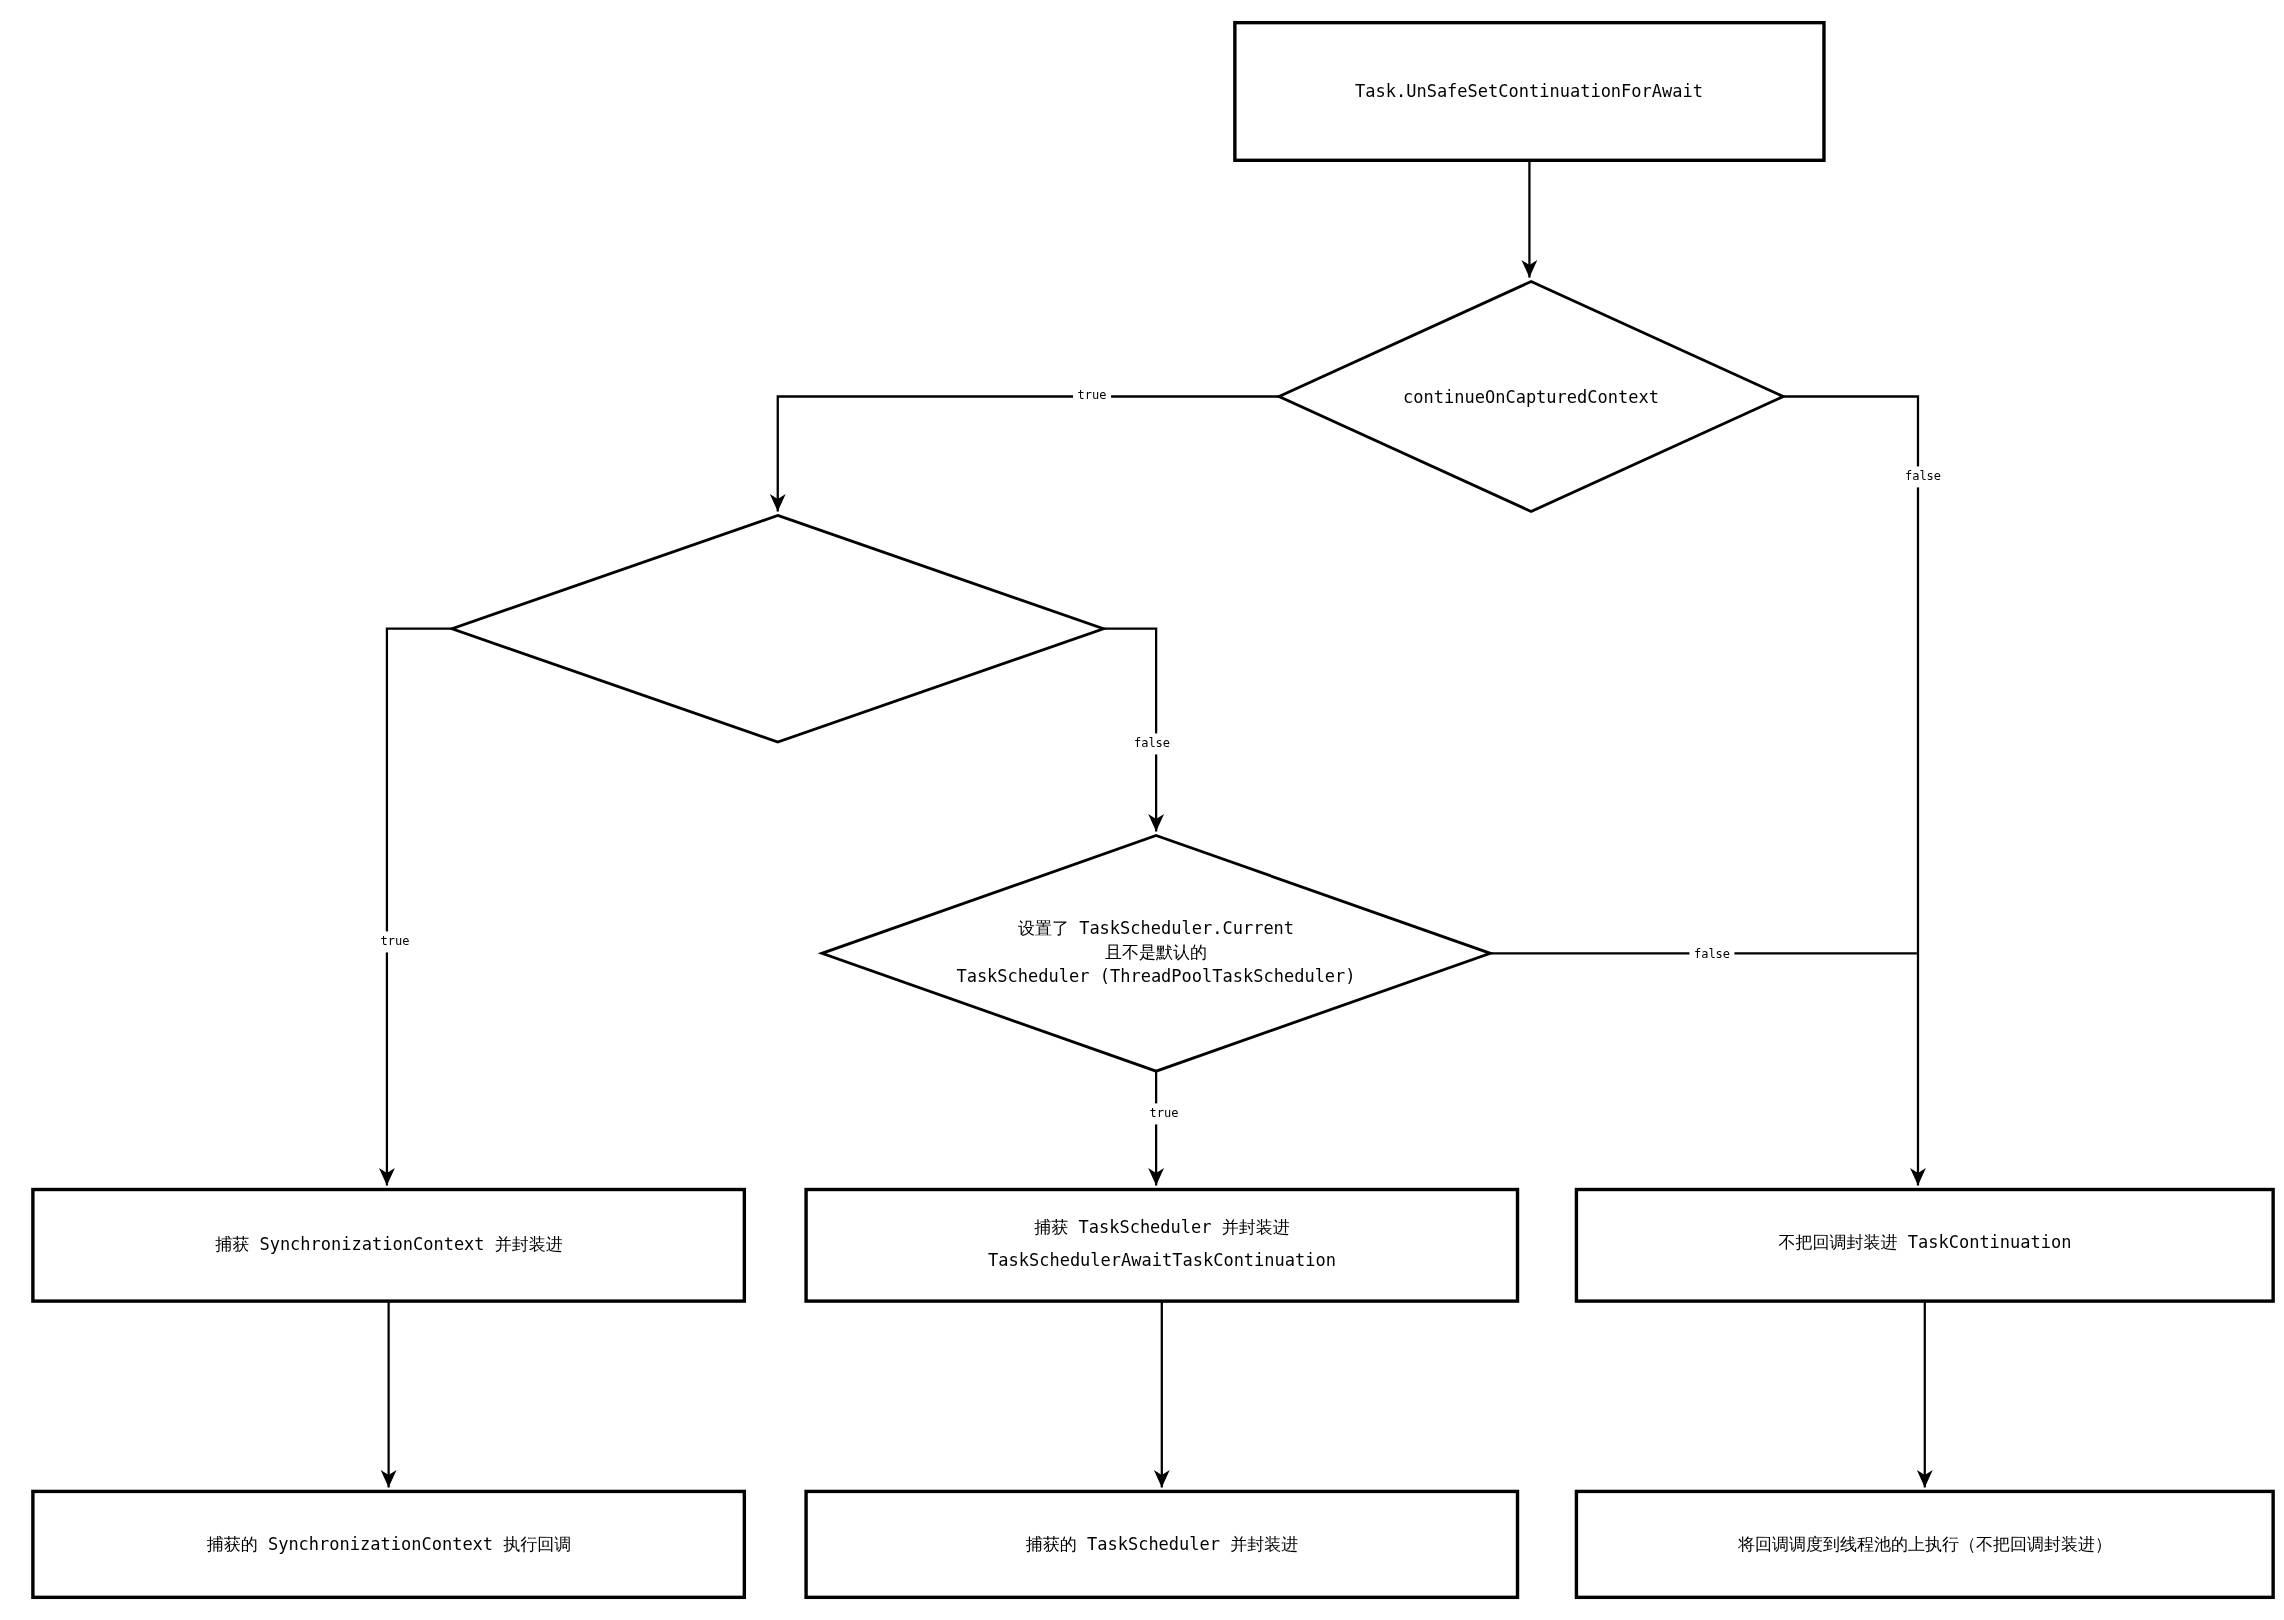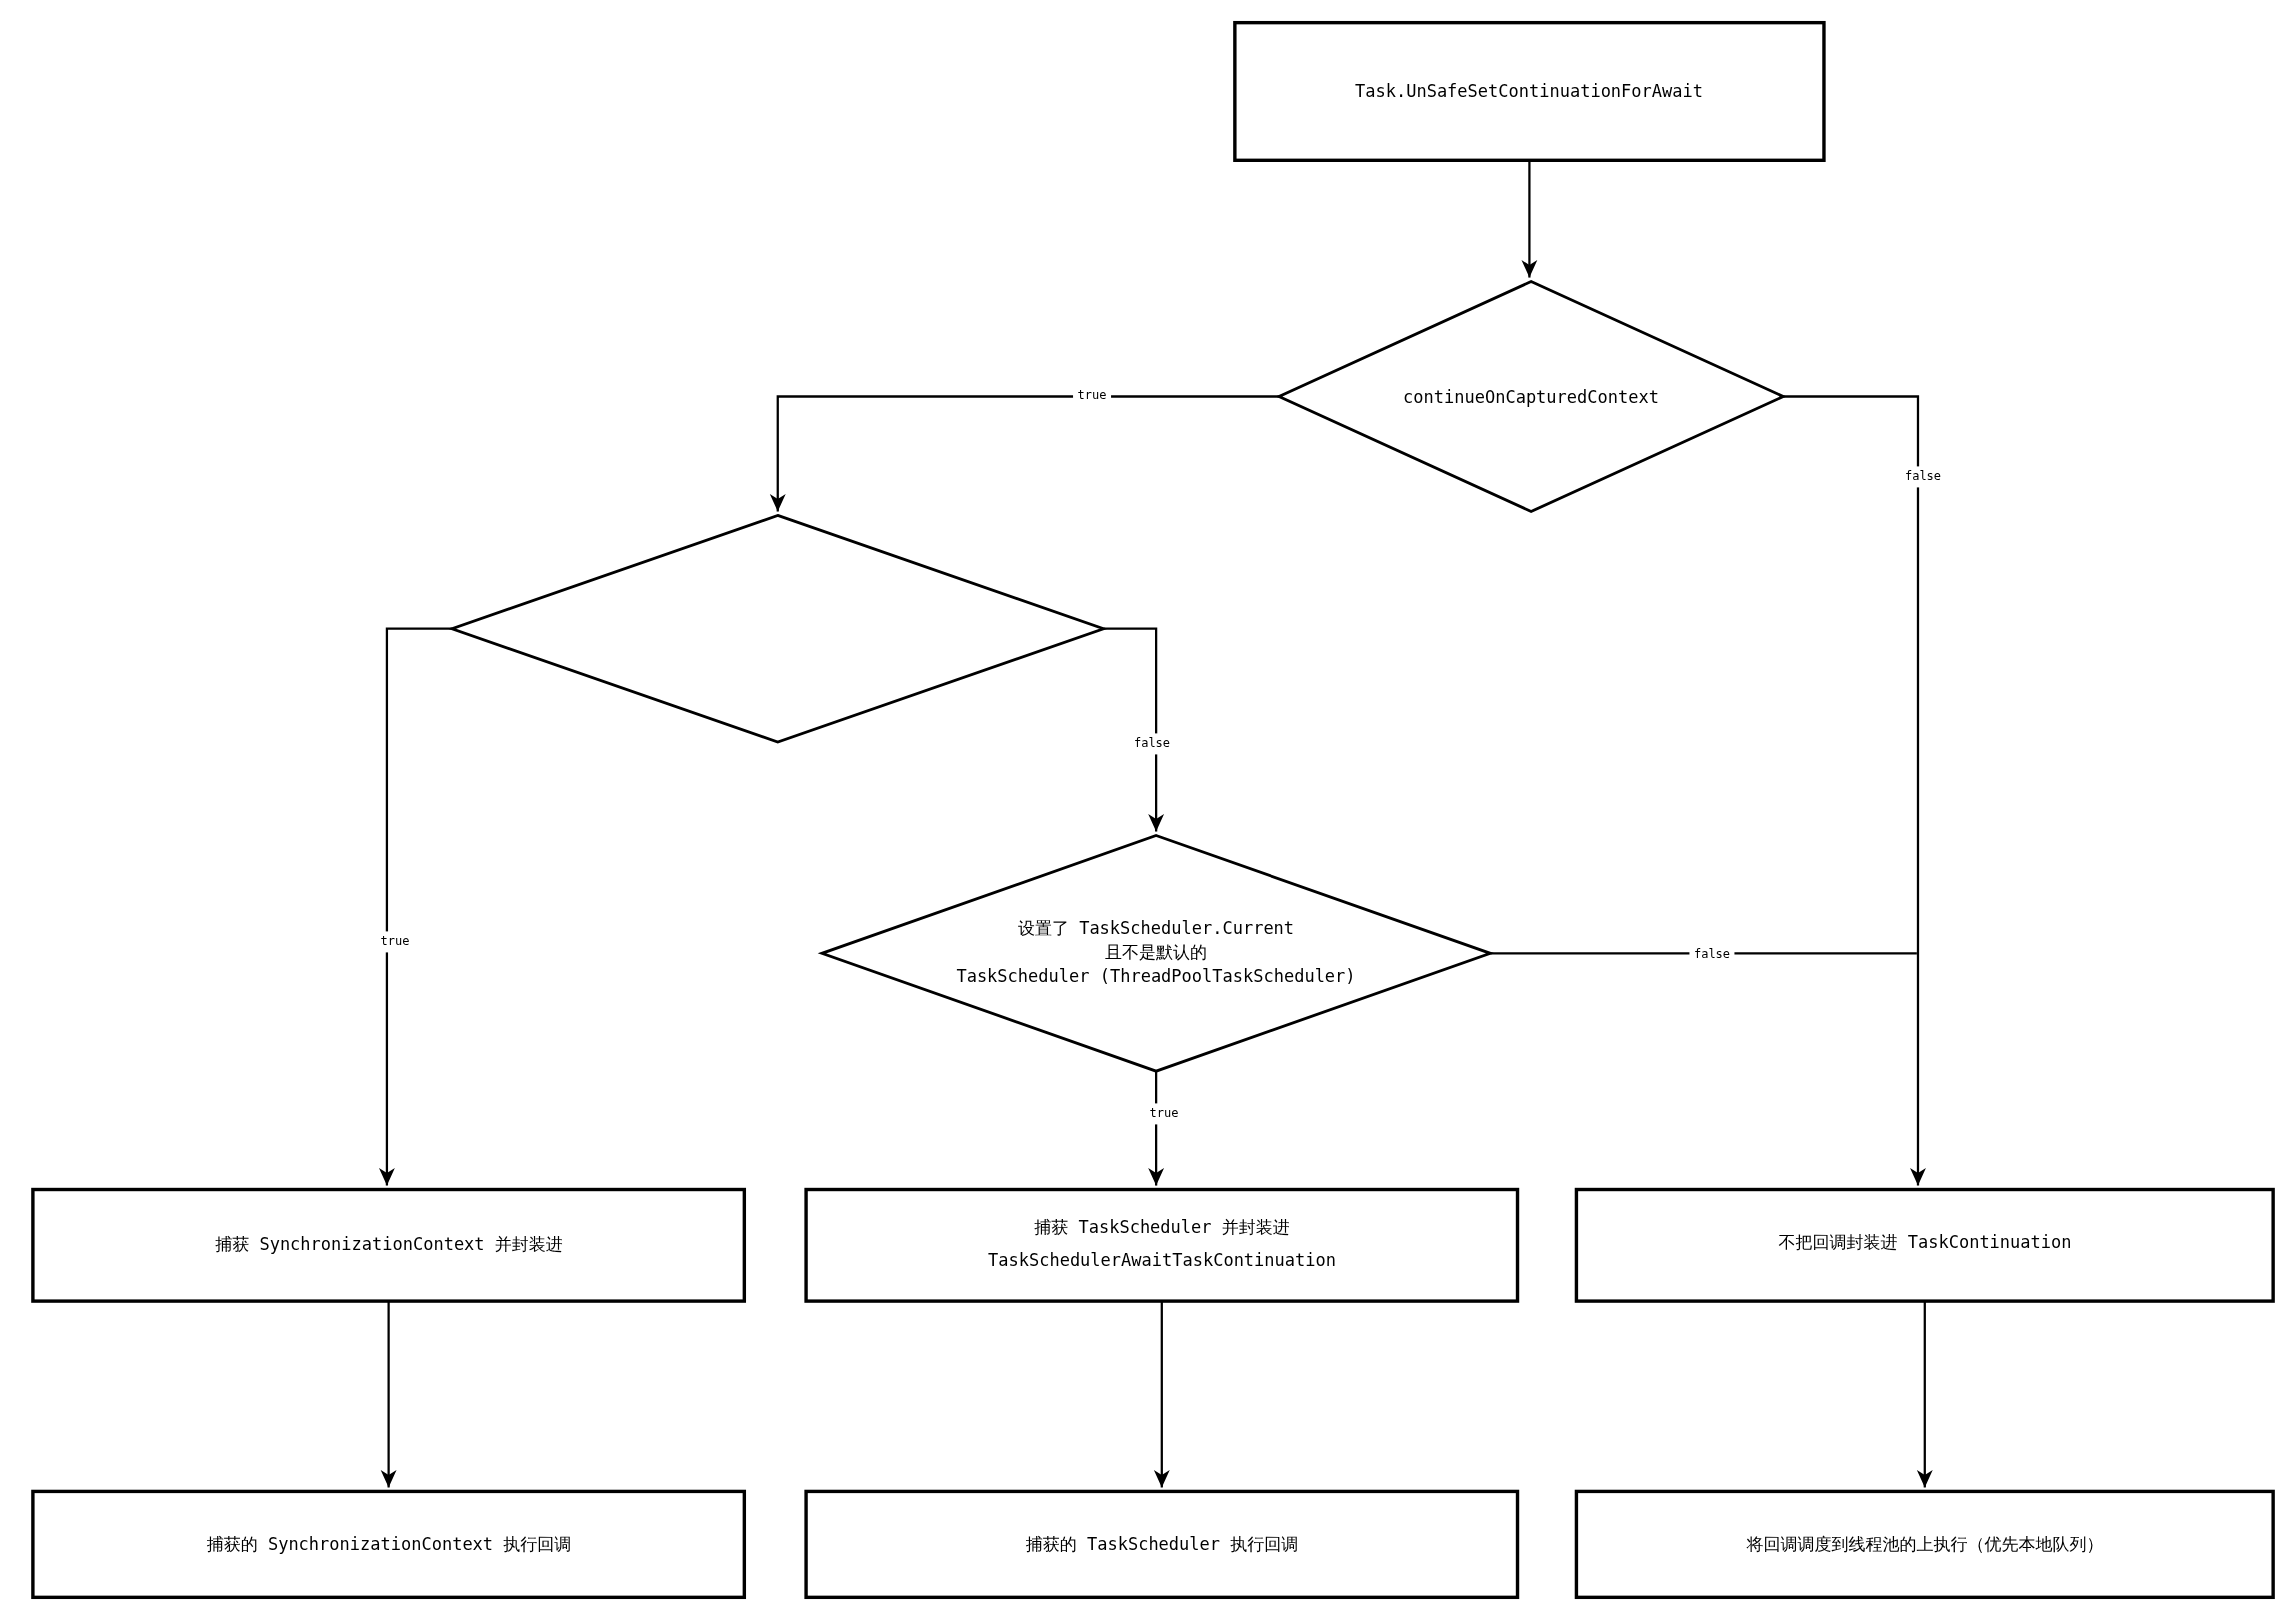--- a/index.html
+++ b/index.html
@@ -128,25 +128,25 @@
 
   <div class="node-text" style="left:1912px; top:1242px;">
     <span class="ln">不把回调封装进 TaskContinuation</span>
   </div>
 
   <div class="node-text" style="left:376px; top:1544px;">
     <span class="ln">捕获的 SynchronizationContext 执行回调</span>
   </div>
 
   <div class="node-text" style="left:1149px; top:1544px;">
-    <span class="ln">捕获的 TaskScheduler 执行回调</span>
+    <span class="ln">捕获的 TaskScheduler 并封装进</span>
   </div>
 
   <div class="node-text" style="left:1912px; top:1544px;">
-    <span class="ln">将回调调度到线程池的上执行（优先本地队列）</span>
+    <span class="ln">将回调调度到线程池的上执行（不把回调封装进）</span>
   </div>
 
   <div class="edge-label" style="left:1079px; top:396px;">true</div>
   <div class="edge-label" style="left:1910px; top:477px;">false</div>
   <div class="edge-label" style="left:382px; top:942px;">true</div>
   <div class="edge-label" style="left:1139px; top:744px;">false</div>
   <div class="edge-label" style="left:1151px; top:1114px;">true</div>
   <div class="edge-label" style="left:1699px; top:955px;">false</div>
 
 </div>

